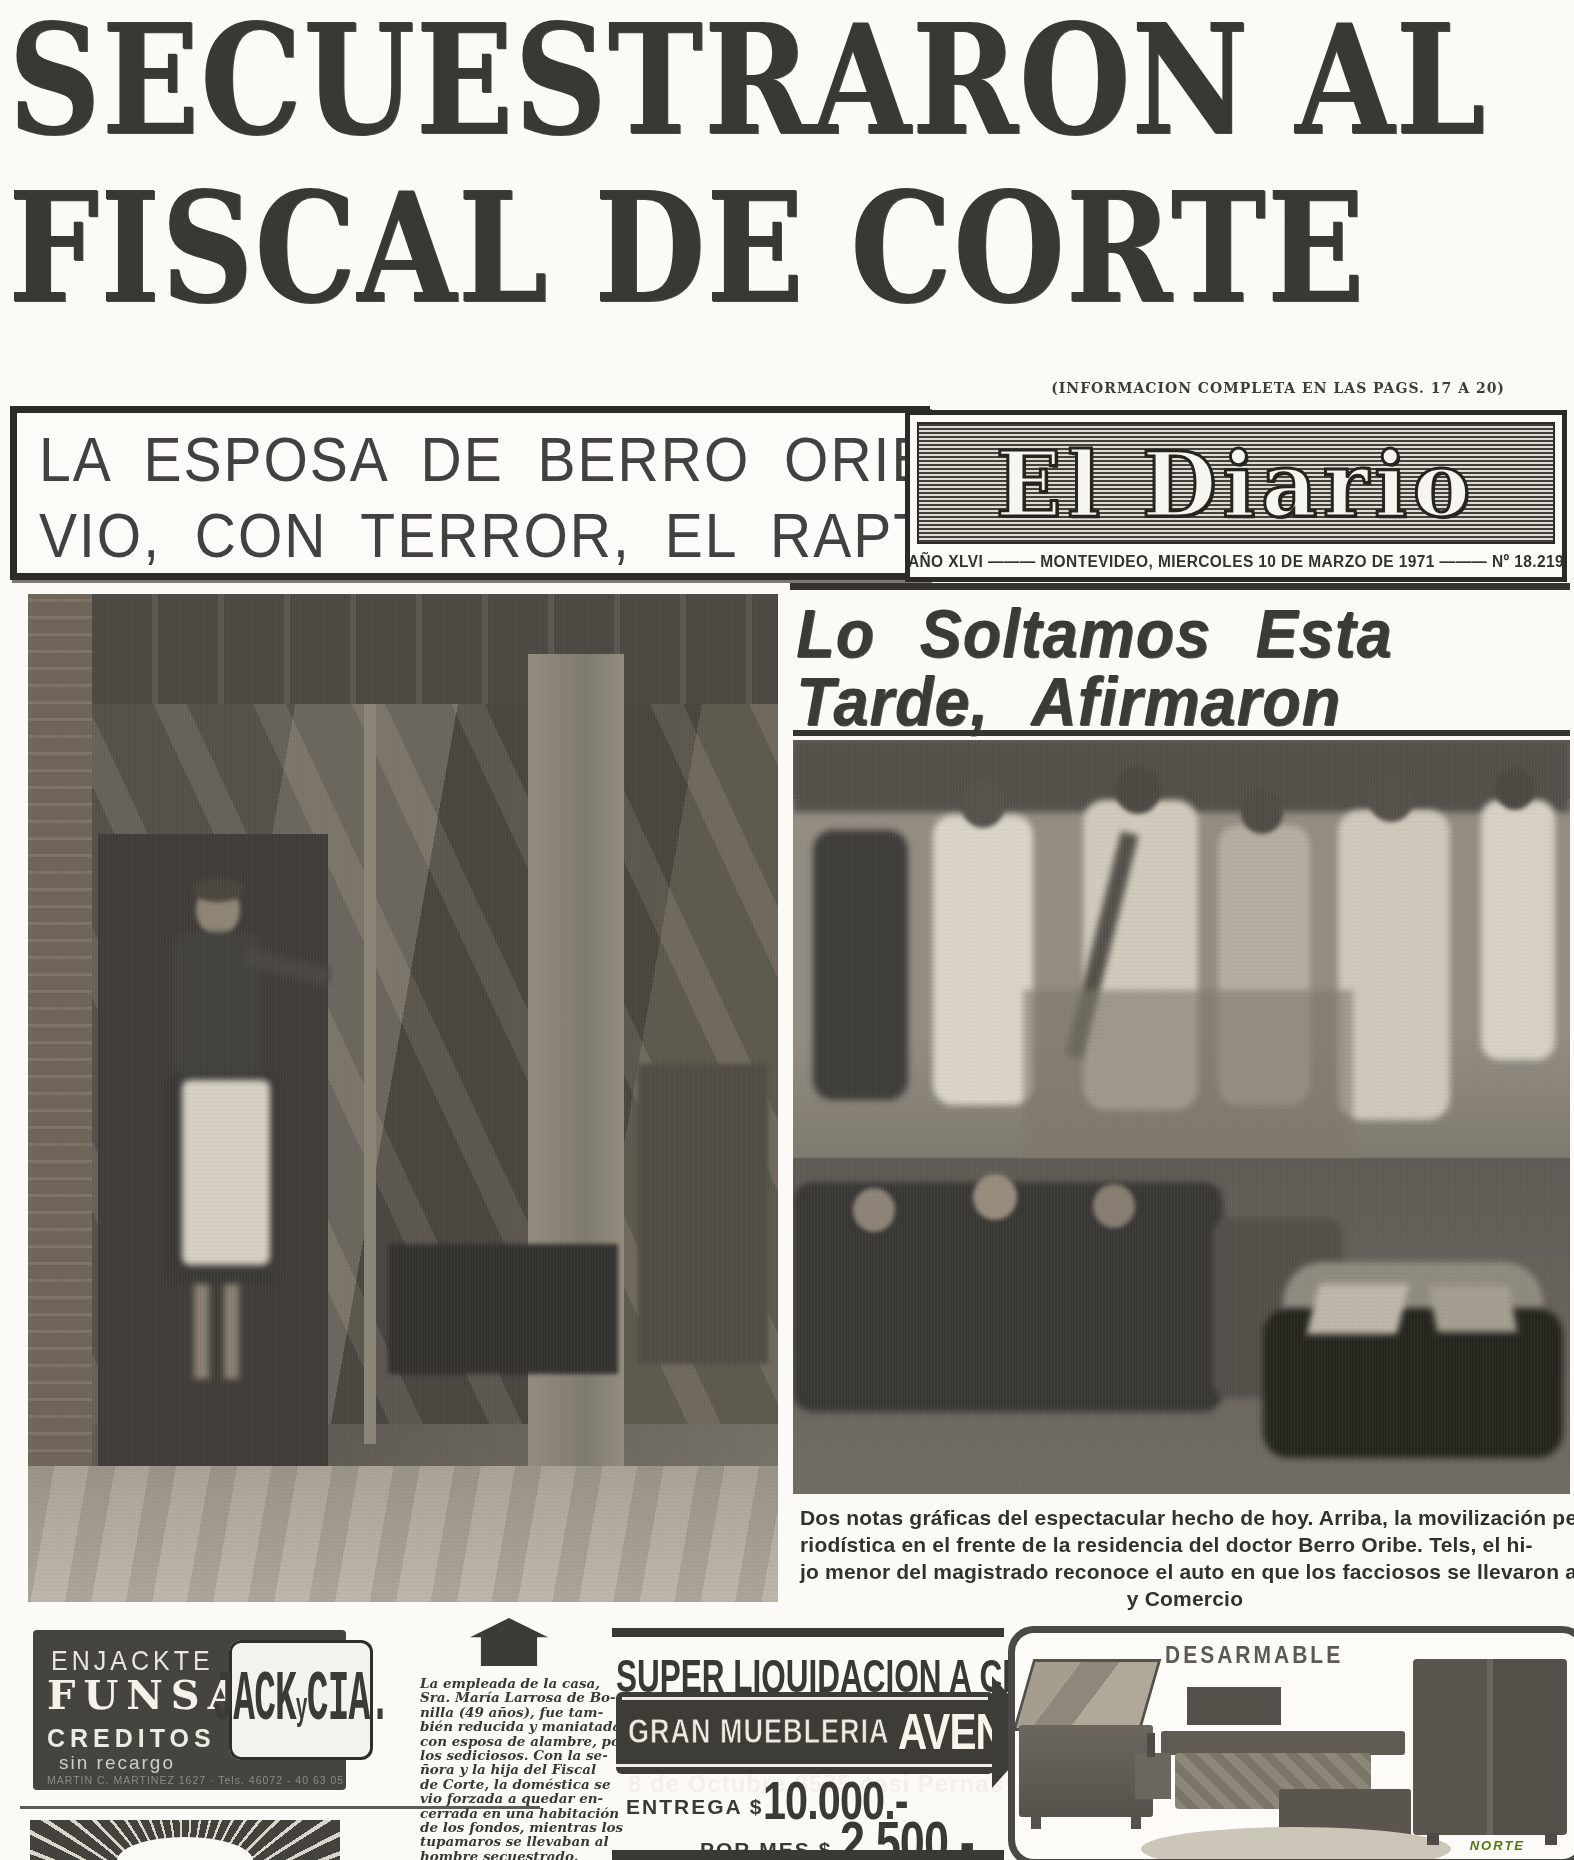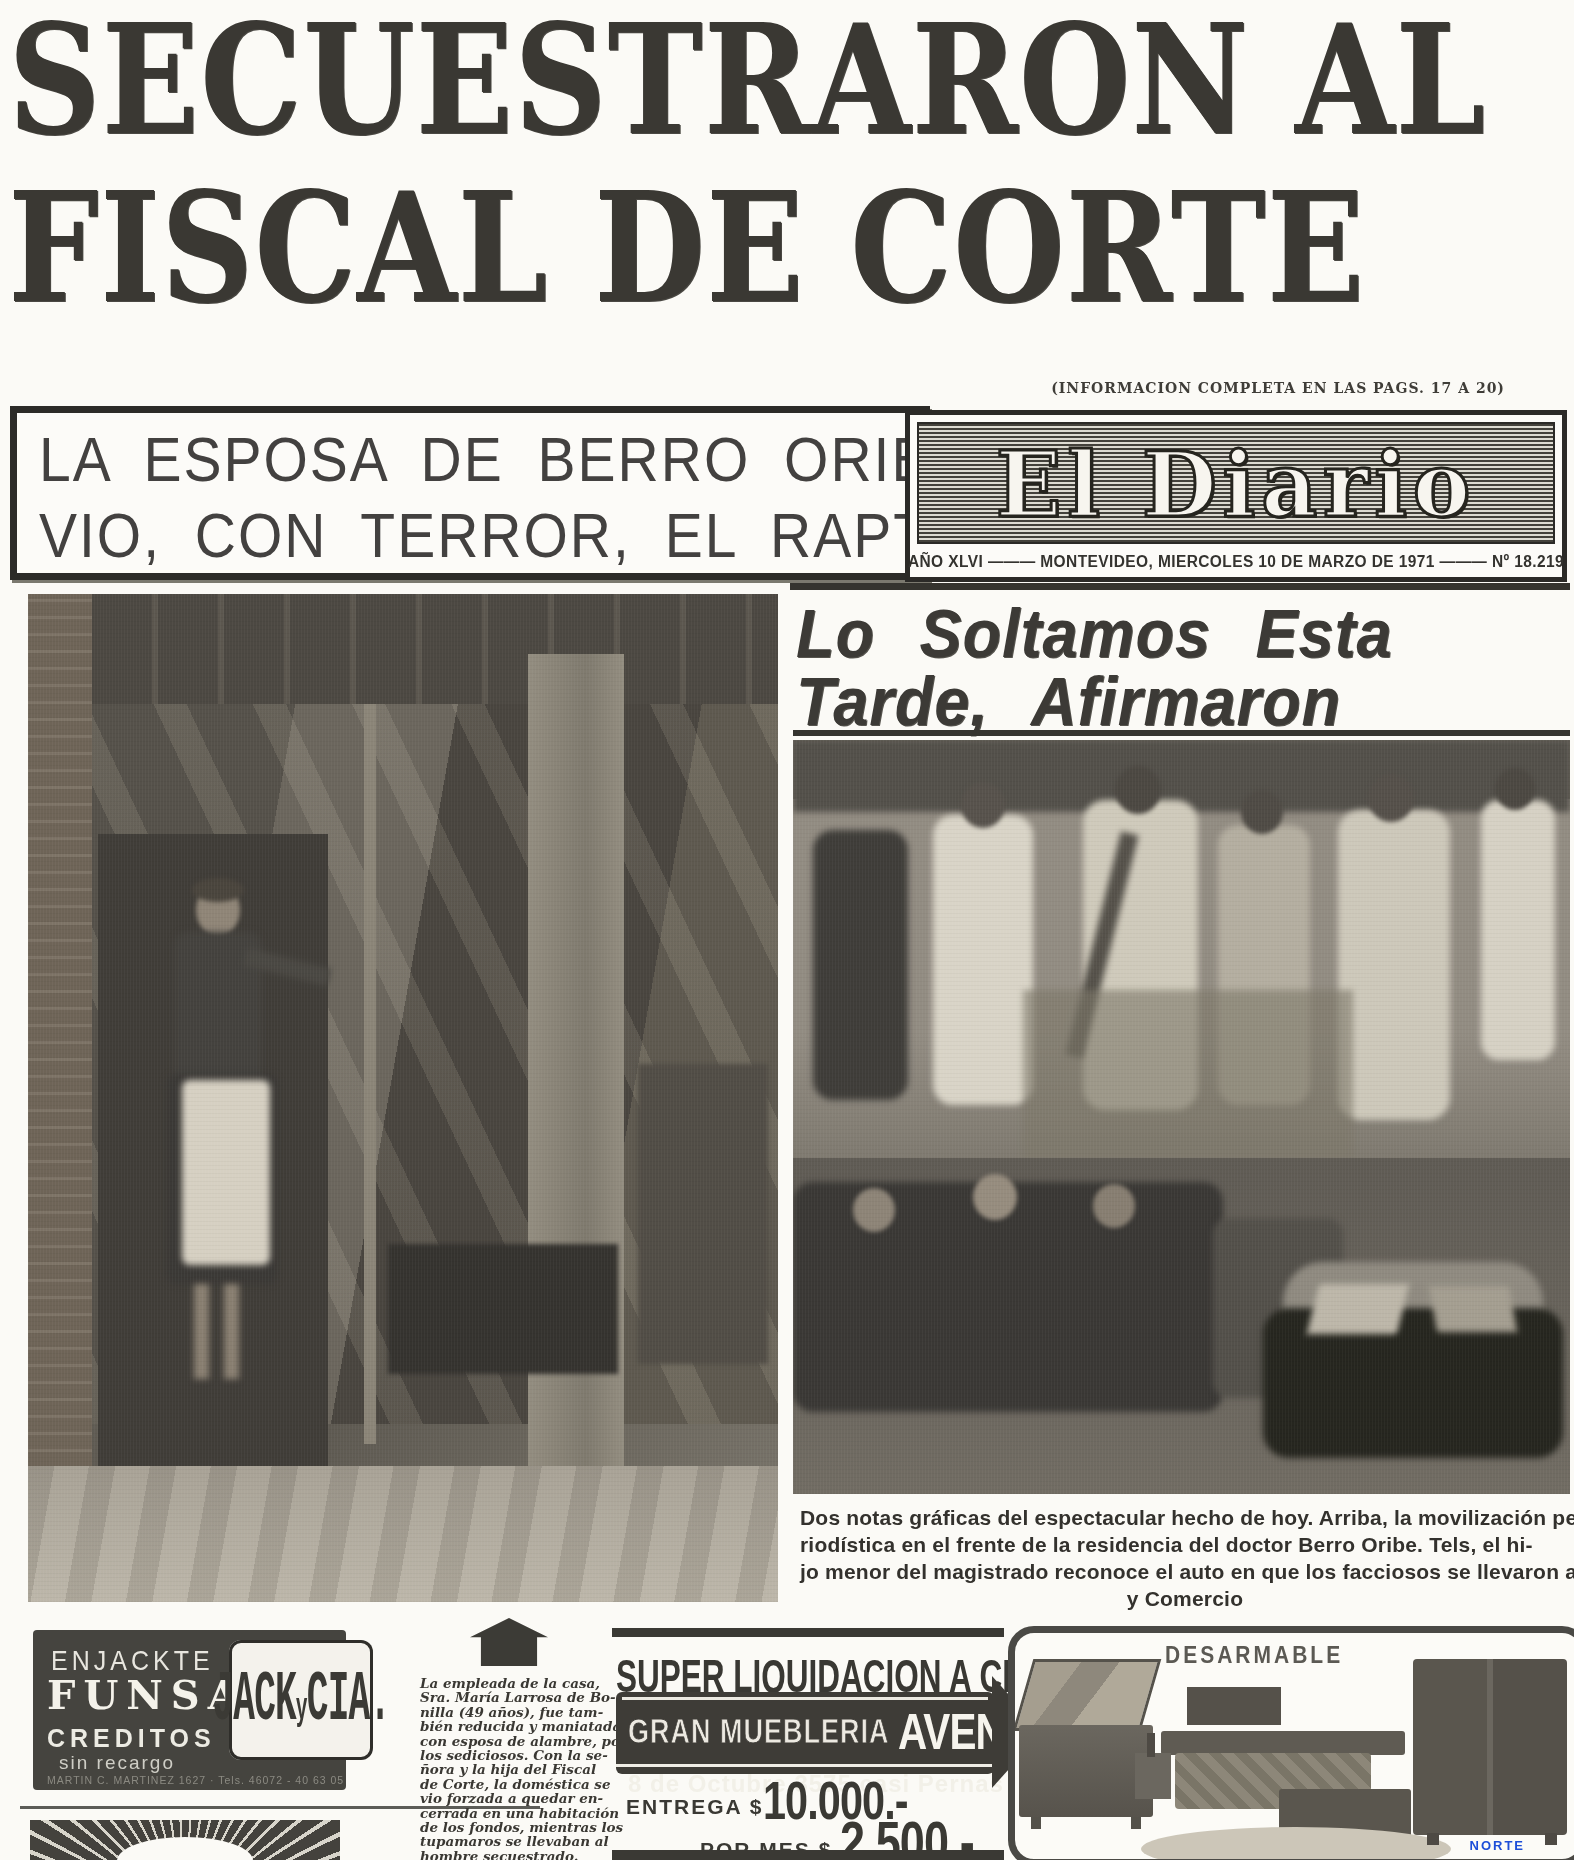--- a/index.html
+++ b/index.html
@@ -70,21 +70,21 @@
      margin-left:8px;white-space:nowrap;letter-spacing:-1px;}
   .av-addr{margin-top:6px;border-top:3px solid #f0eee6;padding:3px 10px 0 12px;font-weight:bold;font-size:24px;
      color:#f2f0e8;letter-spacing:1px;white-space:nowrap;transform-origin:top left;}
   .av-price-label{font-weight:bold;font-size:21px;letter-spacing:2px;color:#3a3934;}
   .av-price-big{font-weight:bold;font-size:46px;color:#3a3934;transform:scale(0.9,1.15);transform-origin:left bottom;
      letter-spacing:-1px;line-height:.9;}
   .arrowhead{width:0;height:0;border-left:50px solid #3e3c37;border-top:56px solid transparent;border-bottom:56px solid transparent;}
   
   .furn{border:7px solid #4a4945;border-radius:26px;background:#fcfbf7;overflow:hidden;}
   .furn-label{font-weight:bold;font-size:21px;letter-spacing:3px;color:#5b5953;transform:scaleY(1.1);}
-  .furn-sig{font-weight:bold;font-size:13px;color:#1d4ed8;letter-spacing:2px;}
+  .furn-sig{font-style:italic;font-weight:bold;font-size:13px;color:#4d7c0f;letter-spacing:2px;}
   
   .sunburst{overflow:hidden;}
   .sunburst-in{position:absolute;left:0;top:0;width:100%;height:200%;
      background:repeating-conic-gradient(from -80deg at 50% 115%,#44423d 0 4.5deg,#d8d5cb 4.5deg 6deg);}
   .sunburst-hole{position:absolute;left:28%;top:42%;width:44%;height:120%;background:#fbfaf6;border-radius:50%;}
 </style>
 </head>
 <body>
 
 <div id="page">

